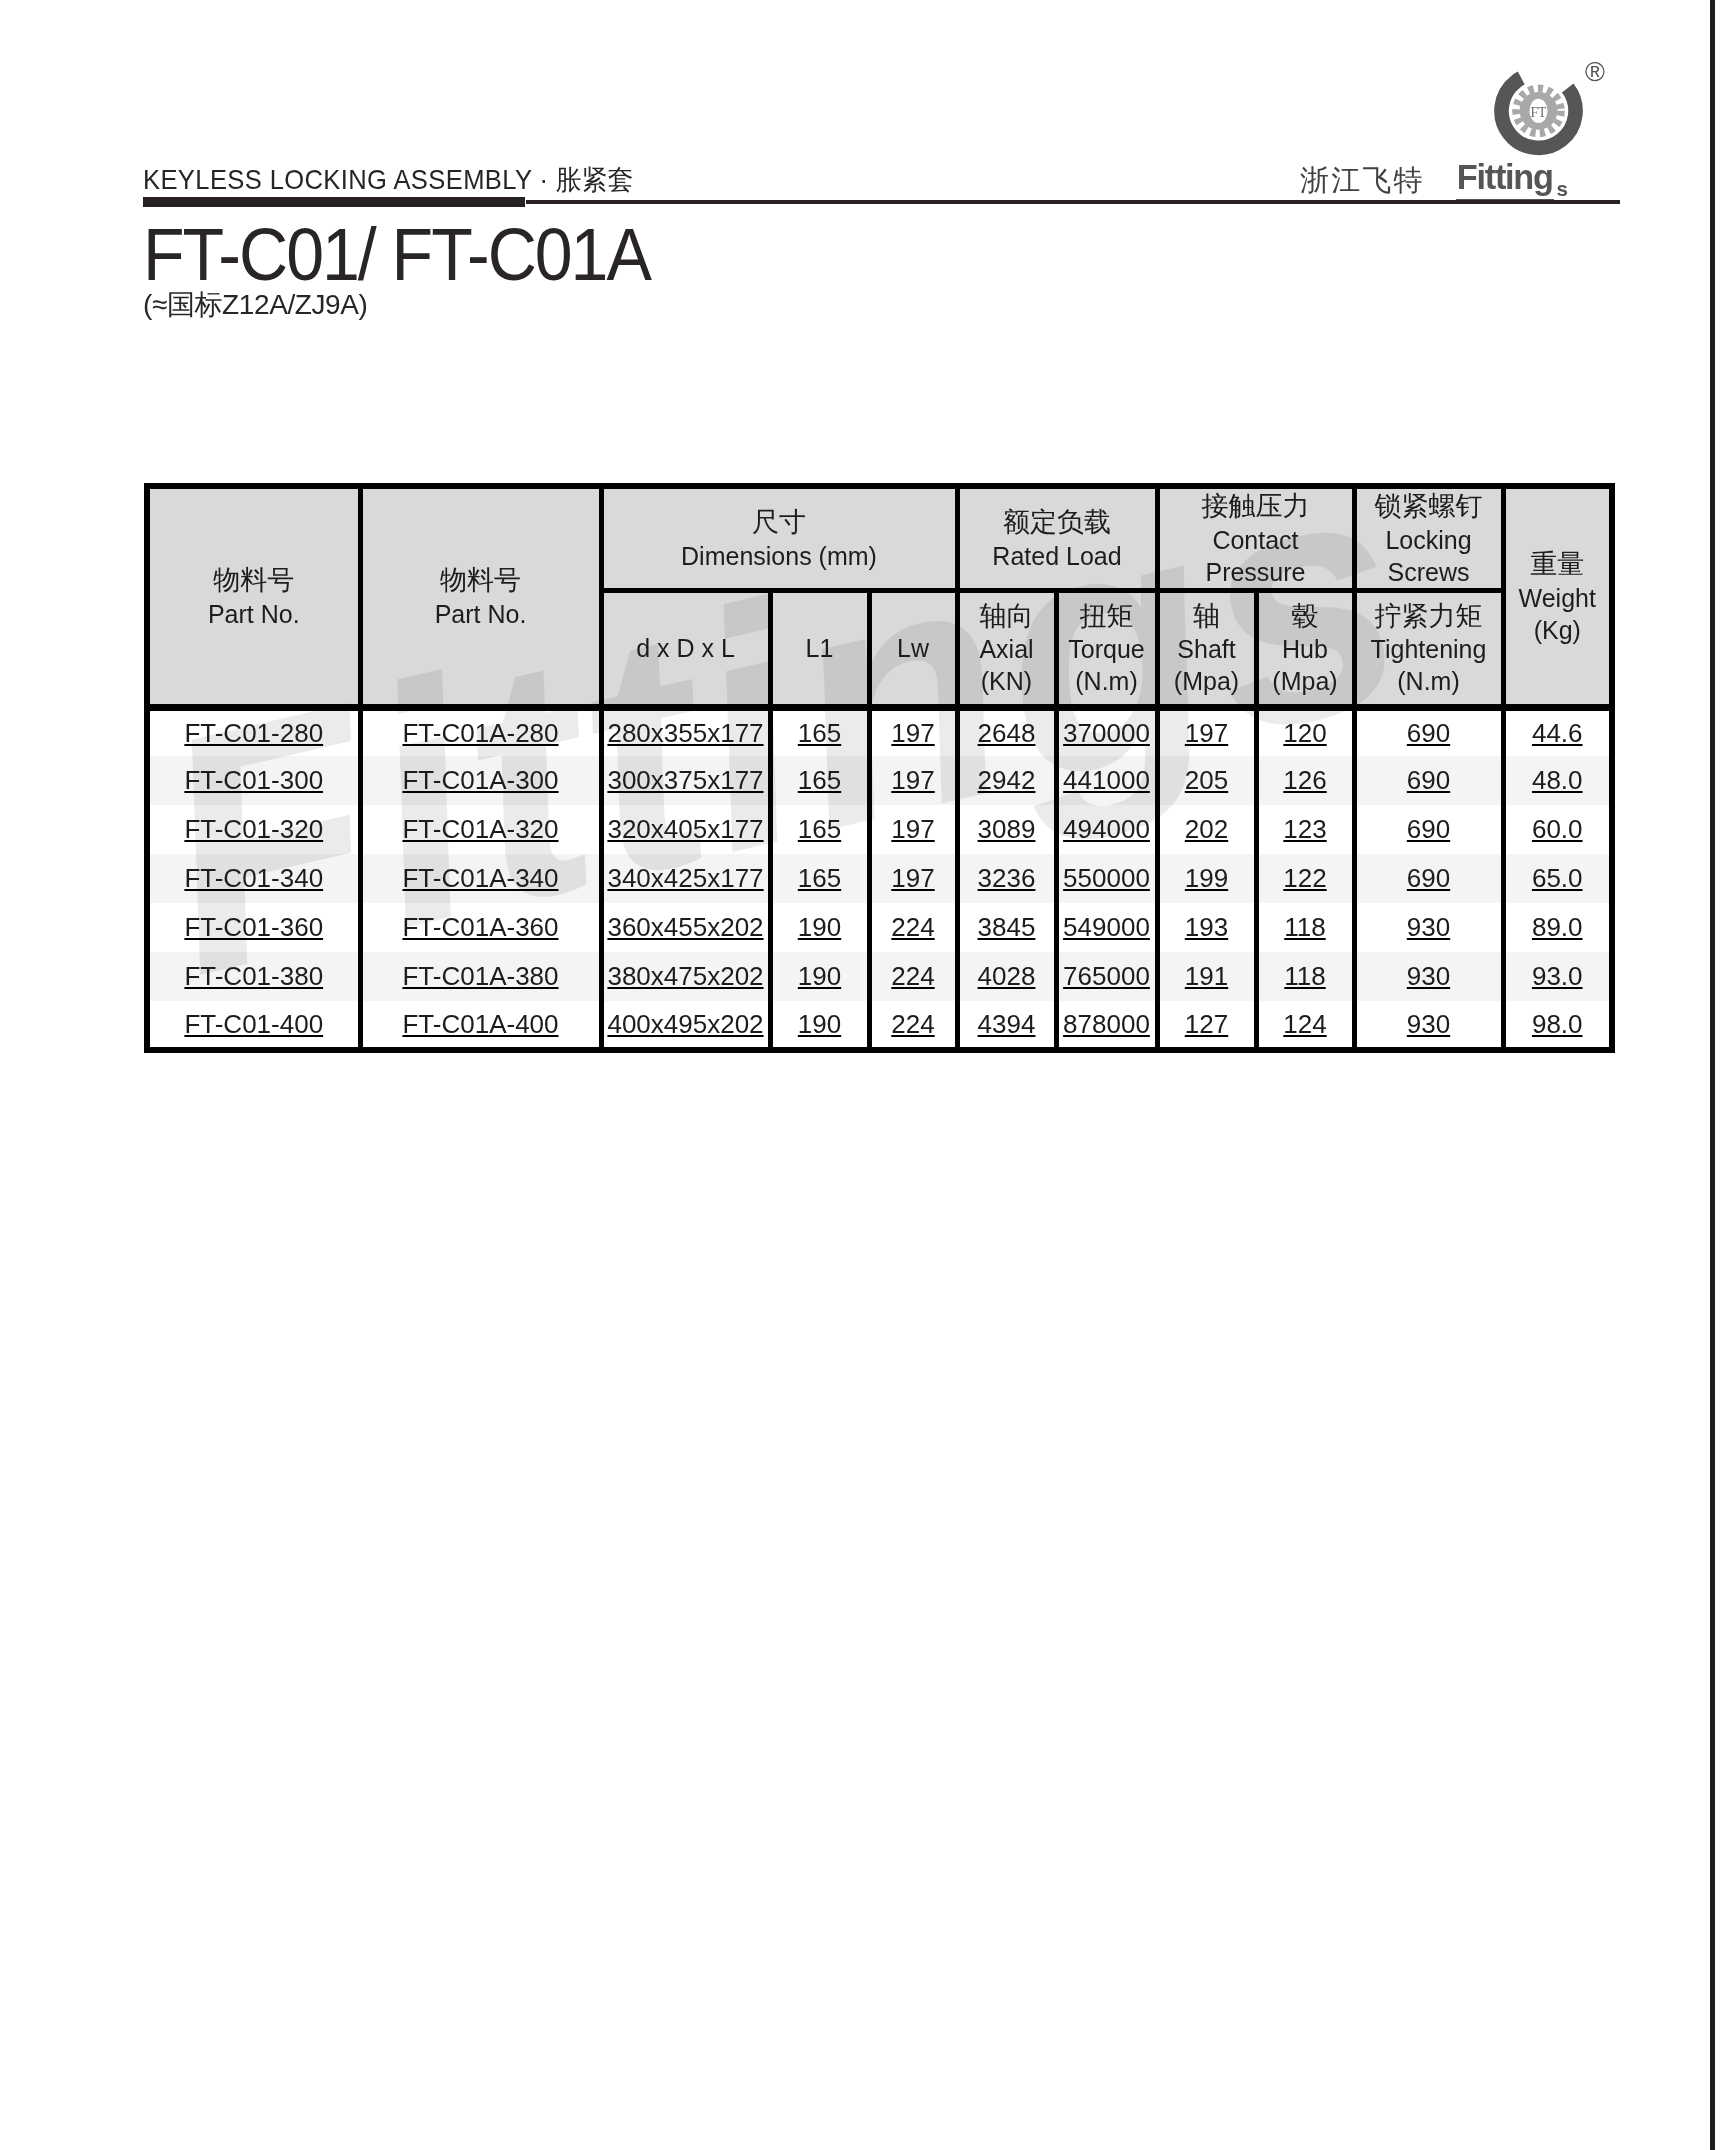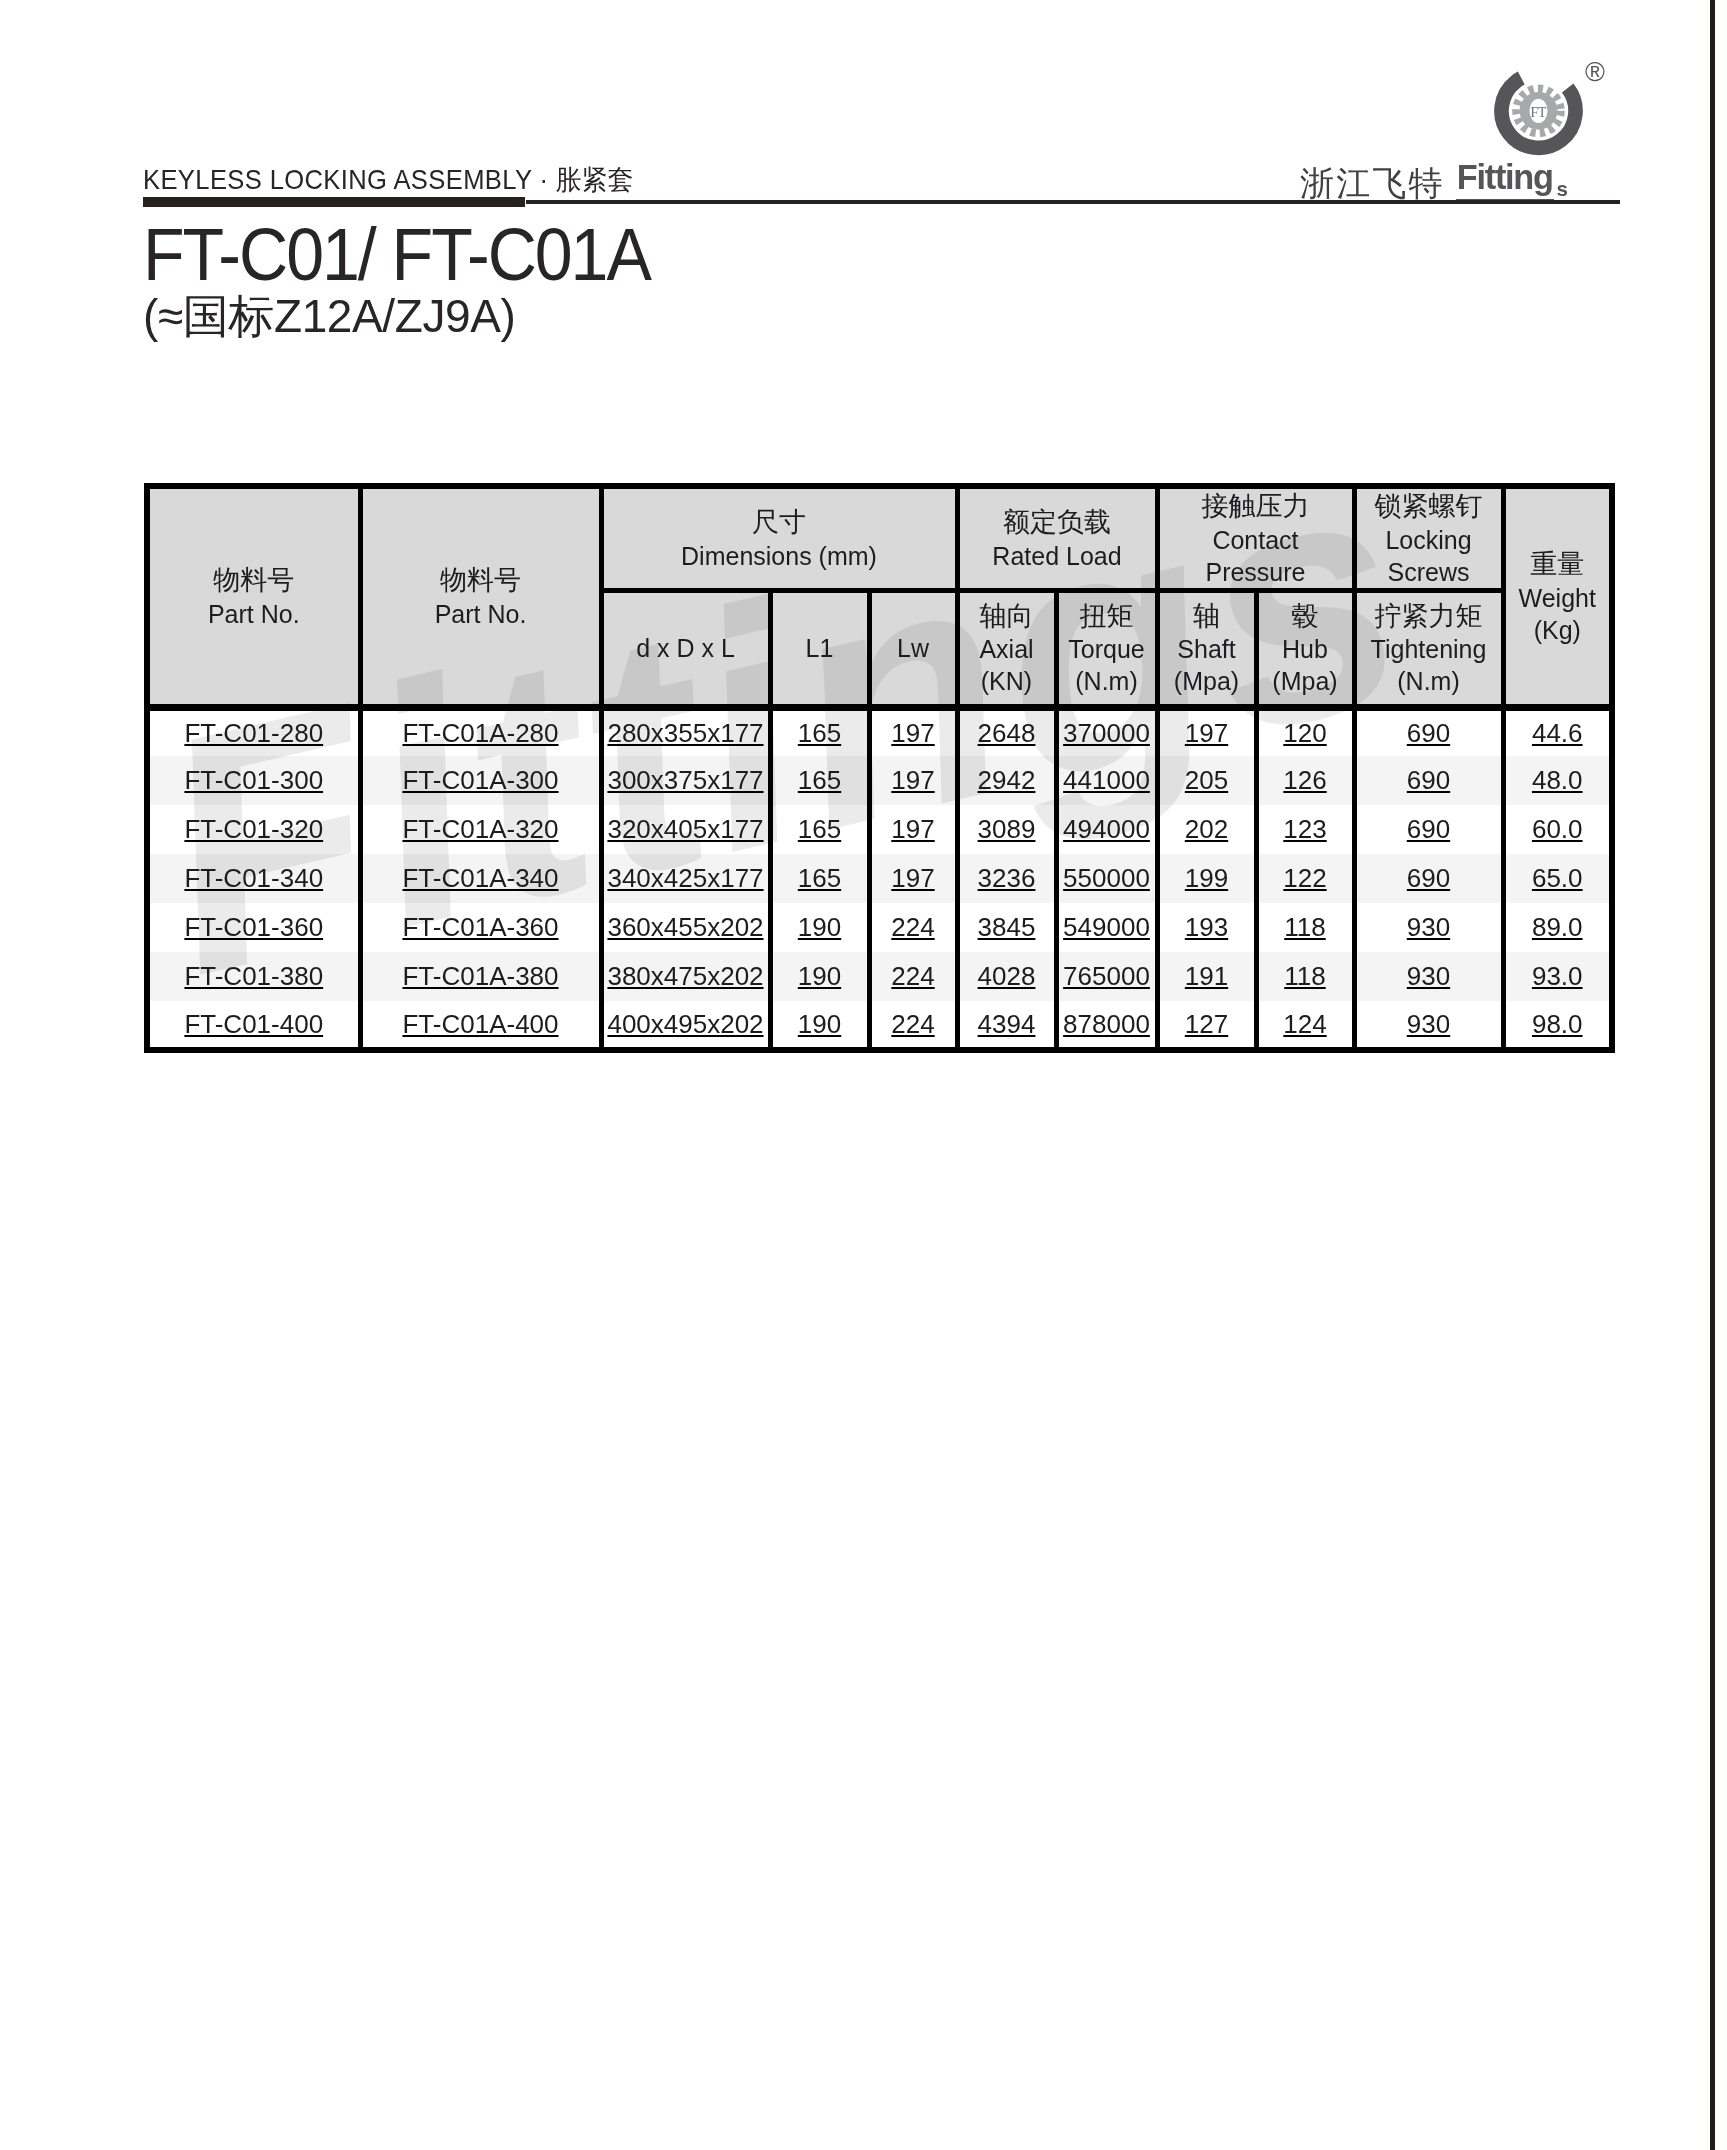--- a/index.html
+++ b/index.html
@@ -21,21 +21,21 @@
     font-size: 27.5px;
     letter-spacing: 0.4px;
     color: #292425;
     white-space: nowrap;
     transform: scaleX(0.93);
     transform-origin: left center;
   }
   .brand-zh {
     position: absolute;
     left: 1300px; top: 161px;
-    font-size: 34px;
+    font-size: 29px;
     letter-spacing: 2.2px;
     color: #414143;
     white-space: nowrap;
   }
   .gear-logo { position: absolute; left: 1489px; top: 56px; }
   .reg-mark {
     position: absolute; left: 1585px; top: 57px;
     font-size: 27px; color: #565658;
   }
   .wordmark {
@@ -80,21 +80,21 @@
     font-size: 74px;
     letter-spacing: -2.2px;
     color: #292425;
     white-space: nowrap;
     transform: scaleX(0.92);
     transform-origin: left top;
   }
   .page-subtitle {
     position: absolute;
     left: 143px; top: 286px;
-    font-size: 46px;
+    font-size: 28px;
     letter-spacing: -0.4px;
     color: #292425;
     white-space: nowrap;
   }
 
   
   .wm-clip {
     position: absolute;
     left: 151px; top: 490px;
     width: 1457px; height: 567px;

